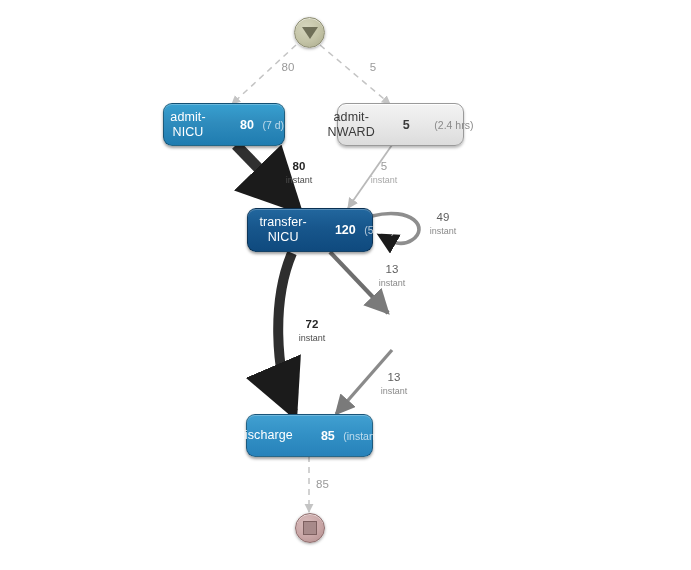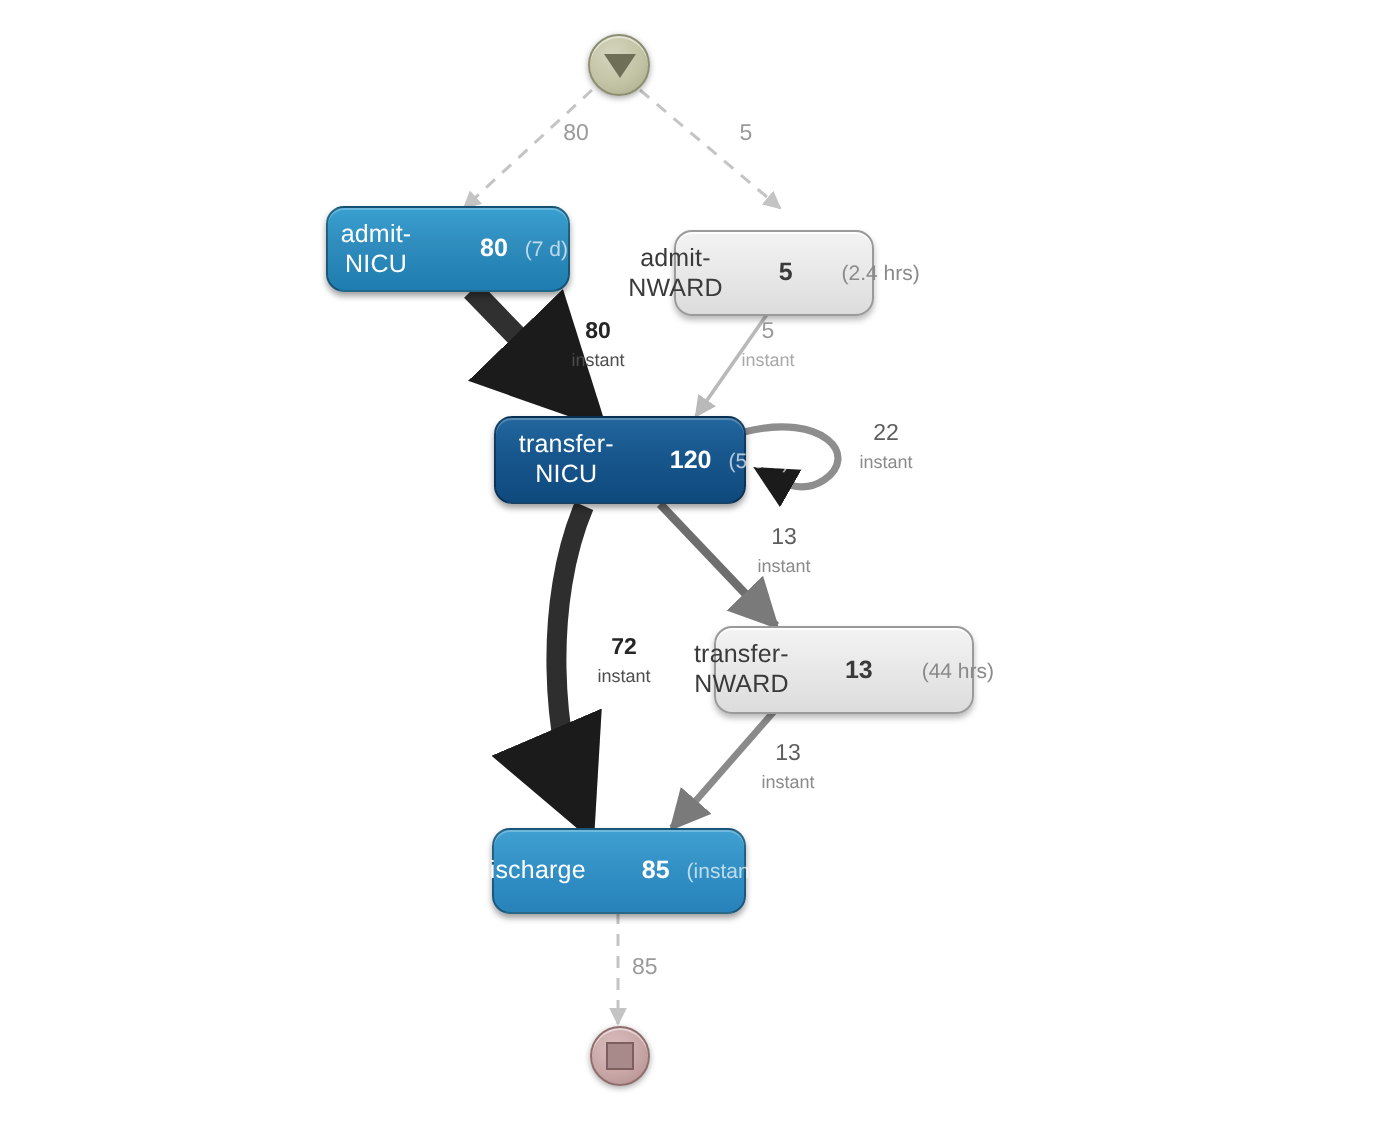--- a/index.html
+++ b/index.html
@@ -99,43 +99,36 @@
   </div>
 
   <div class="node blue blue-light" style="left:163px;top:103px;width:122px;height:43px;">
     <div class="nm">admit-NICU</div>
     <div class="row2">
       <span class="cnt">80</span>
       <span class="dur">(7 d)</span>
     </div>
   </div>
 
-  <div class="node grey" style="left:337px;top:103px;width:100px;height:43px;margin-top:12px;">
+  <div class="node grey" style="left:337px;top:103px;width:127px;height:43px;">
     <div class="nm">admit-NWARD</div>
     <div class="row2">
       <span class="cnt">5</span>
       <span class="dur">(2.4 hrs)</span>
     </div>
   </div>
 
   <div class="node blue blue-dark" style="left:247px;top:208px;width:126px;height:44px;">
     <div class="nm">transfer-NICU</div>
     <div class="row2">
       <span class="cnt">120</span>
       <span class="dur">(5.9 d)</span>
     </div>
   </div>
 
-  <div class="node grey" style="left:357px;top:313px;width:130px;height:44px;">
-    <div class="nm">transfer-NWARD</div>
-    <div class="row2">
-      <span class="cnt">13</span>
-      <span class="dur">(44 hrs)</span>
-    </div>
-  </div>
 
   <div class="node blue blue-mid" style="left:246px;top:414px;width:127px;height:43px;">
     <div class="nm">discharge</div>
     <div class="row2">
       <span class="cnt">85</span>
       <span class="dur">(instant)</span>
     </div>
   </div>
 
   <div class="term term-end" style="left:295px;top:513px;width:28px;height:28px;">
@@ -156,21 +149,21 @@
     <span class="v">80</span>
     <span class="t">instant</span>
   </div>
 
   <div class="elabel lab-faint" style="left:362px;top:160px;width:44px;">
     <span class="v">5</span>
     <span class="t">instant</span>
   </div>
 
   <div class="elabel lab-mid" style="left:421px;top:211px;width:44px;">
-    <span class="v">22</span>
+    <span class="v">49</span>
     <span class="t">instant</span>
   </div>
 
   <div class="elabel lab-mid" style="left:370px;top:263px;width:44px;">
     <span class="v">13</span>
     <span class="t">instant</span>
   </div>
 
   <div class="elabel lab-strong" style="left:290px;top:318px;width:44px;">
     <span class="v">72</span>

